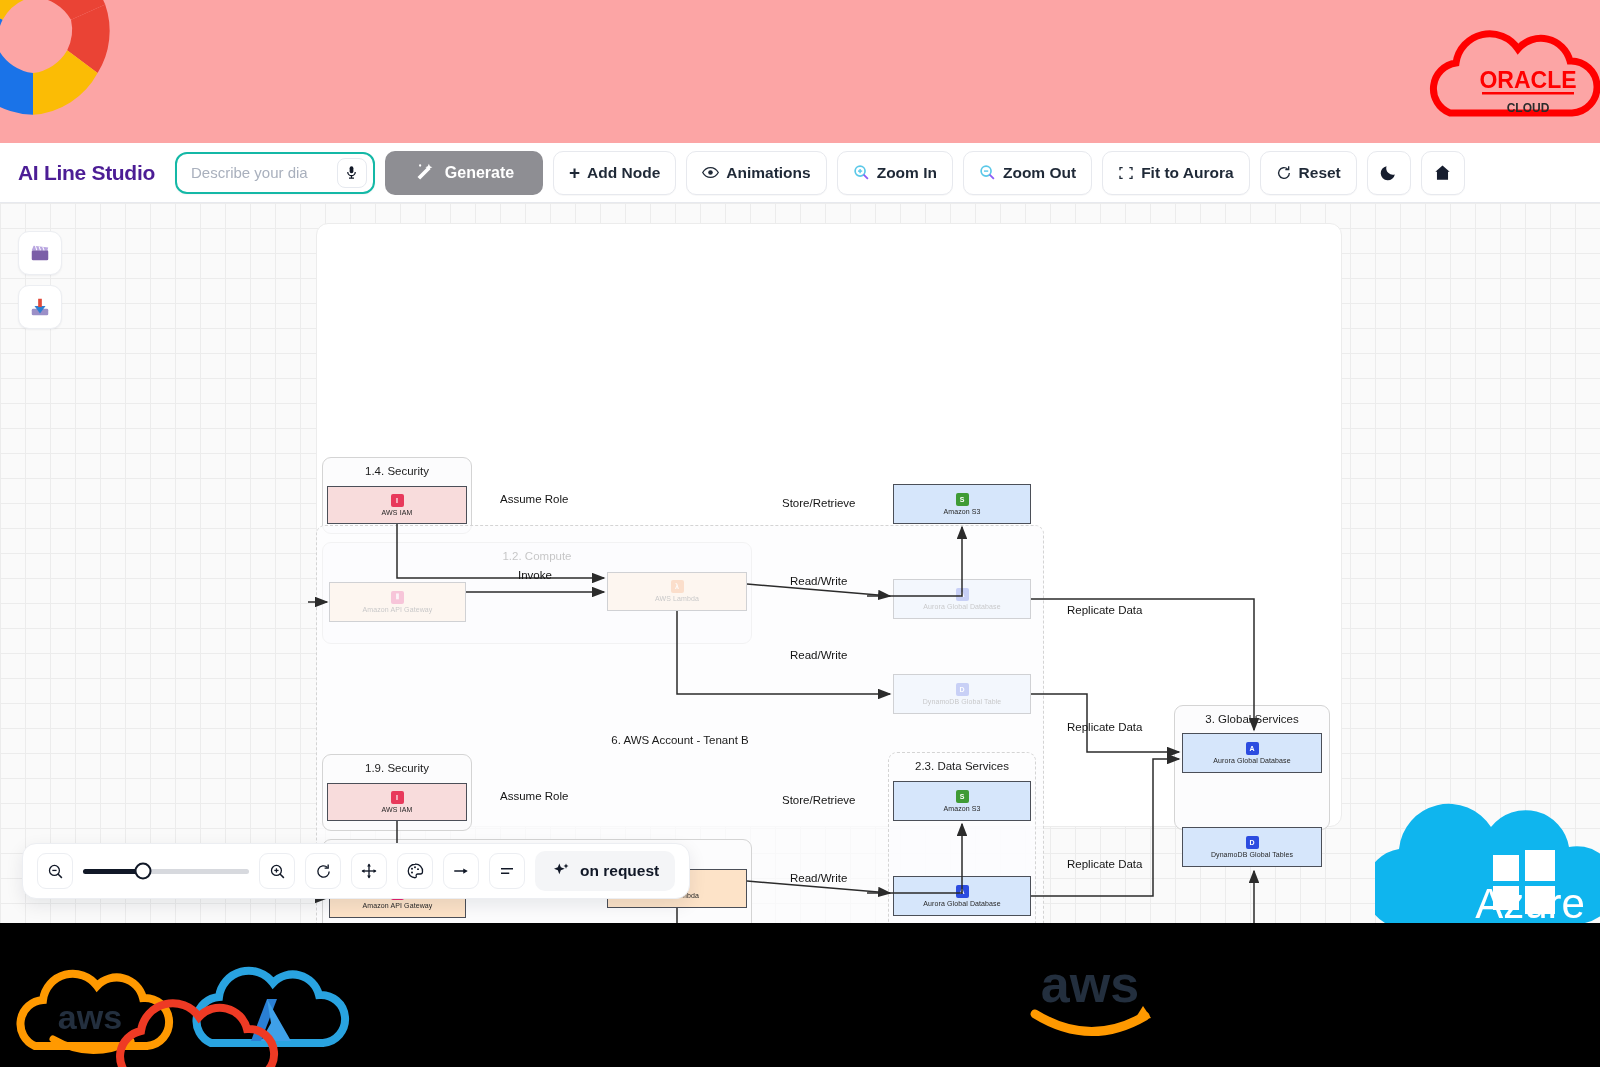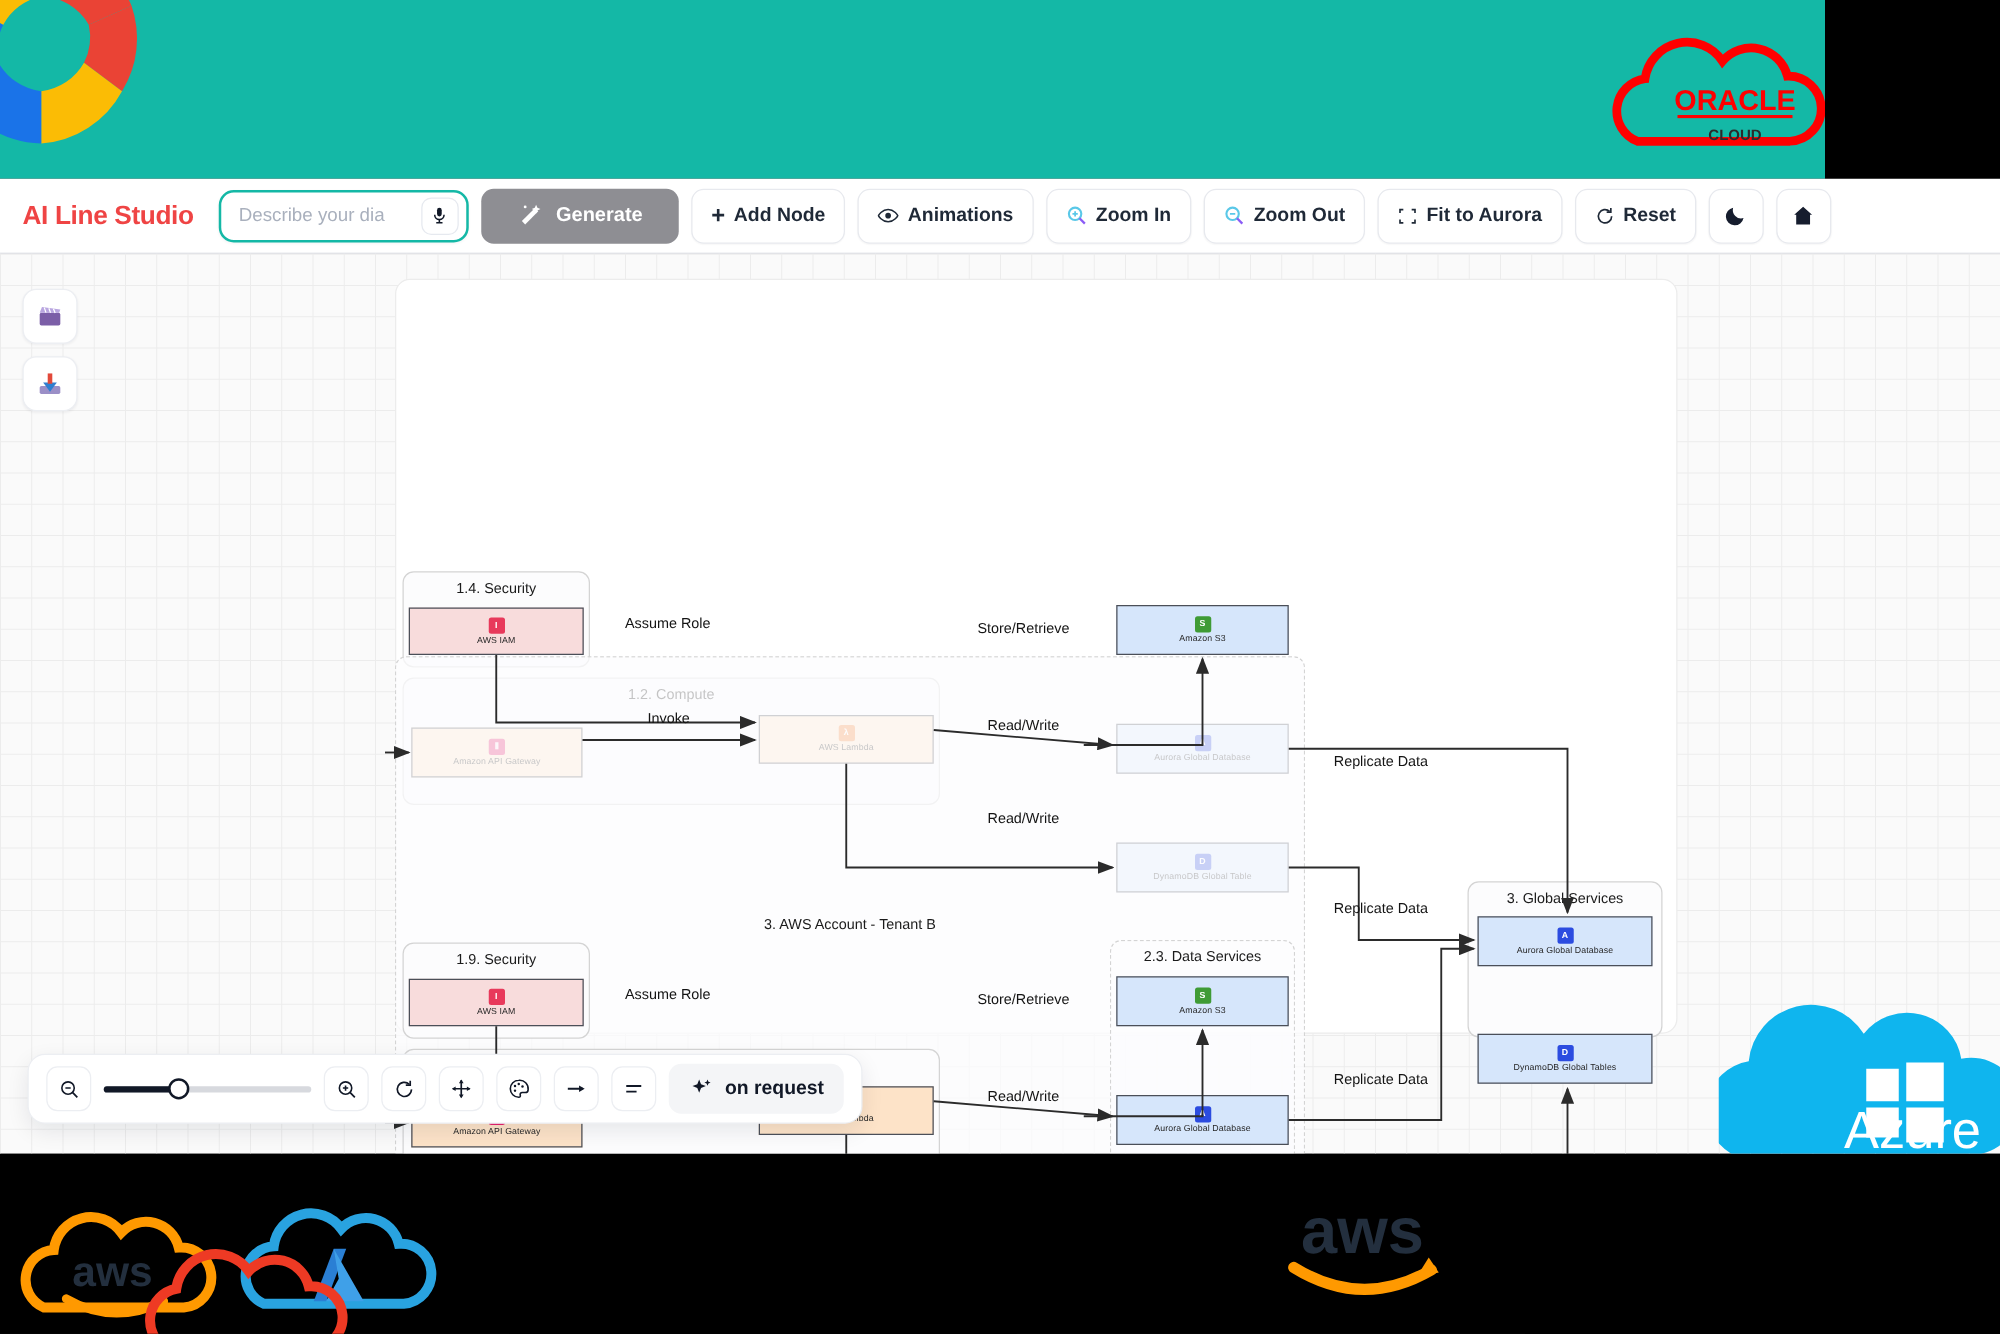--- a/index.html
+++ b/index.html
@@ -6,37 +6,37 @@
   html, body {
     margin: 0; padding: 0;
     width: 1600px; height: 1067px;
     overflow: hidden;
     background: #000;
     font-family: "Liberation Sans", sans-serif;
   }
 
   
   .logo-band-top {
-    position: absolute; left: 0; top: 0; width: 1460px; height: 143px;
-    background: #14b8a6; overflow: hidden;
+    position: absolute; left: 0; top: 0; width: 1600px; height: 143px;
+    background: #fca5a5; overflow: hidden;
   }
   .gcp-logo { position: absolute; left: -62px; top: -60px; width: 190px; height: 190px; }
   .oracle-logo { position: absolute; right: -30px; top: 18px; width: 210px; height: 120px; }
 
   
   .app-header {
     position: absolute; left: 0; top: 143px; width: 1600px; height: 60px;
     background: #ffffff;
     border-bottom: 1px solid #e7e9ee;
     display: flex; align-items: center; gap: 10px;
     padding: 0 12px;
     z-index: 20;
   }
   .brand {
-    font-size: 21px; font-weight: bold; color: #ef4444;
+    font-size: 21px; font-weight: bold; color: #4c1d95;
     letter-spacing: -0.3px; white-space: nowrap; padding: 0 10px 0 6px;
   }
   .prompt-wrap {
     display: flex; align-items: center;
     width: 200px; height: 42px;
     border: 2px solid #14b8a6; border-radius: 12px;
     background: #fff; padding: 0 6px 0 12px;
     box-shadow: 0 1px 2px rgba(16,24,40,.04);
   }
   .prompt-input {
@@ -339,21 +339,21 @@
     <div class="node n-blue" style="left:893px; top:376px; width:138px; height:40px;">
       <div class="node-ico" style="background:#2c4ce0;">A</div>
       <div class="node-label">Aurora Global Database</div>
     </div>
     <div class="node n-blue" style="left:893px; top:471px; width:138px; height:40px;">
       <div class="node-ico" style="background:#2c4ce0;">D</div>
       <div class="node-label">DynamoDB Global Table</div>
     </div>
 
     <div class="group dashed" style="left:316px; top:322px; width:728px; height:496px;">
-      <div class="group-title" style="top:208px;">3. AWS Account - Tenant B</div>
+      <div class="group-title" style="top:208px;">6. AWS Account - Tenant B</div>
     </div>
 
     <div class="group" style="left:322px; top:551px; width:150px; height:77px;">
       <div class="group-title">1.9. Security</div>
     </div>
     <div class="node n-pink" style="left:327px; top:580px; width:140px; height:38px;">
       <div class="node-ico" style="background:#e8395b;">I</div>
       <div class="node-label">AWS IAM</div>
     </div>
 

